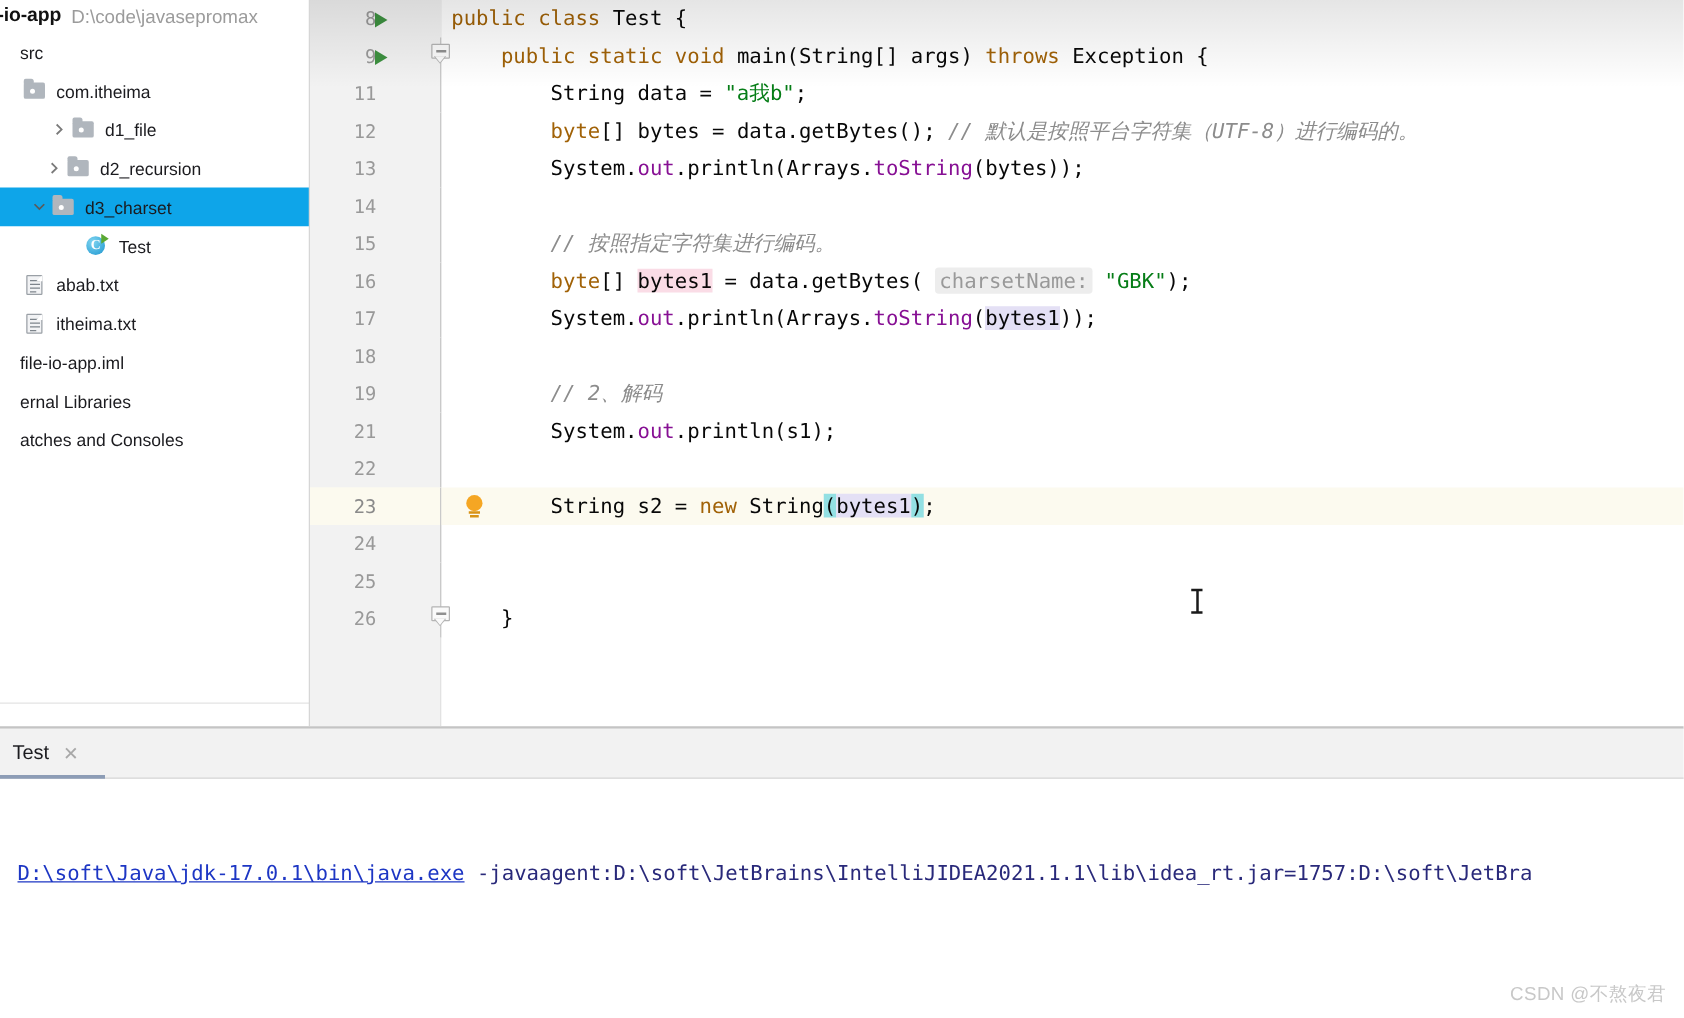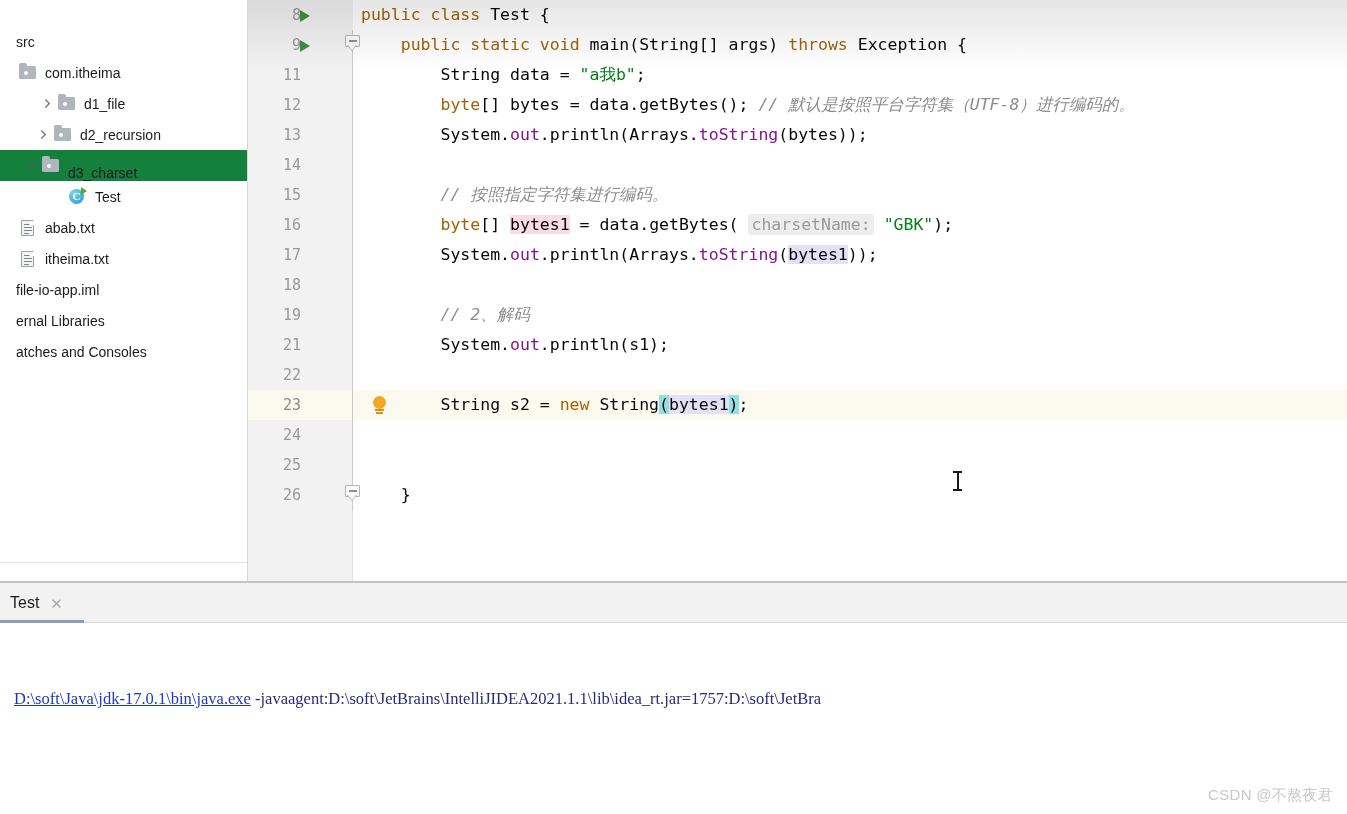--- a/index.html
+++ b/index.html
@@ -53,21 +53,21 @@
   }
   .tree-row {
     position: relative;
     height: 31px;
     display: flex;
     align-items: center;
     white-space: nowrap;
     font-size: 17px;
     color: #1b1b1f;
   }
-  .tree-row.selected { background: #15803d; align-items: flex-end; }
+  .tree-row.selected { background: #0ea5e9; }
 
   .twisty {
     width: 16px; height: 31px;
     display: flex; align-items: center; justify-content: center;
     flex: 0 0 auto;
     color: #7a7a7a;
   }
   .twisty svg { display: block; }
 
   .node-icon {
@@ -365,21 +365,21 @@
     left: 0; top: 43px;
     width: 1347px; height: 150px;
     overflow: hidden;
     font-family: "DejaVu Sans Mono", monospace;
     font-size: 16.5px;
     line-height: 30px;
     color: #080808;
     white-space: pre;
     padding-left: 14px;
   }
-  .out-line { height: 30px; white-space: pre; font-family: Liberation Serif, serif; }
+  .out-line { height: 30px; white-space: pre; }
   .cmd-link {
     color: #1d36c4;
     text-decoration: underline;
   }
   .cmd-rest { color: #29297a; }
 
   
   #watermark {
     position: absolute;
     right: 14px; top: 786px;
@@ -408,20 +408,24 @@
   #mouse-cursor .cap-t { top: 1px; }
   #mouse-cursor .cap-b { top: 19px; }
 </style>
 </head>
 <body>
 
 <div id="app">
 
   <div id="sidebar">
 
+    <div id="sidebar-header">
+      <span class="proj-name">-io-app</span>
+      <span class="proj-path">D:\code\javasepromax</span>
+    </div>
 
     <div id="tree">
         <div class="tree-row">
           <span class="twisty"></span>
           <span class="node-label">src</span>
         </div>
         <div class="tree-row">
           <span class="twisty"></span>
           <span class="node-icon">
             <span class="folder"></span>

